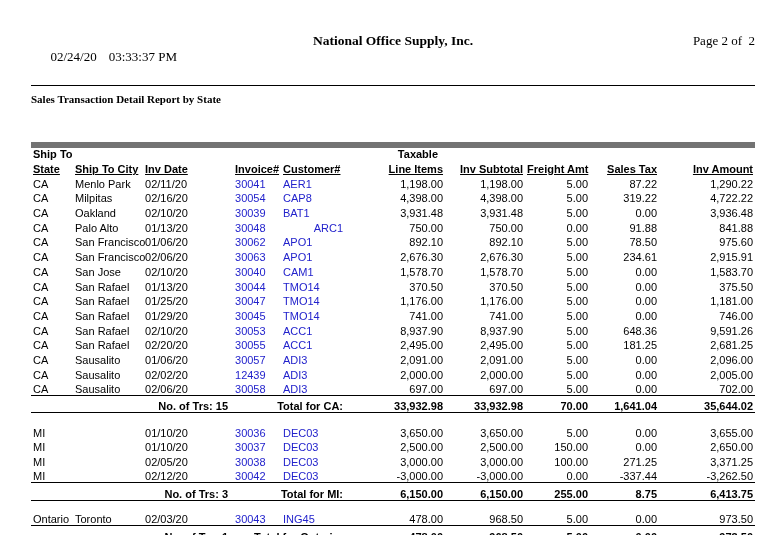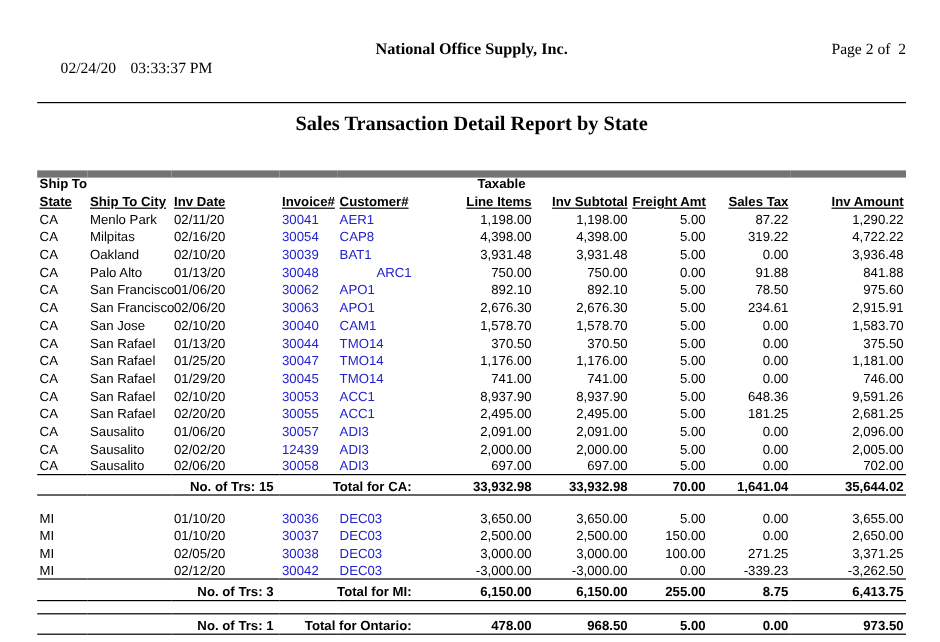--- a/index.html
+++ b/index.html
@@ -13,21 +13,21 @@
   
   .hdr { display:flex; align-items:baseline; font-family:"Liberation Serif", serif; font-size:13px; padding-bottom:4px; }
   .hdr-left { width:215px; white-space:pre; }
   .hdr-left .time { margin-left:12px; }
   .hdr-center { flex:1; text-align:center; font-weight:bold; font-size:13.5px; }
   .hdr-right { width:215px; text-align:right; white-space:pre; }
   .rule { border-top:1px solid #000; }
 
   .sub { position:relative; height:36px; }
   .printed-by { position:absolute; left:0; top:1px; font-family:"Liberation Serif", serif; font-size:13px; }
-  .report-title { text-align:center; font-family:"Liberation Serif", serif; font-weight:bold; font-size:17px; padding-top:7px; }
+  .report-title { font-family:"Liberation Serif", serif; font-weight:bold; font-size:11px; padding-top:7px; }
 
   
   table { width:724px; border-collapse:collapse; table-layout:fixed; border-top:6px solid #737373; font-size:11px; margin-top:20px; }
   th, td { padding:0 2px; height:14.7px; vertical-align:bottom; white-space:nowrap; overflow:visible; text-align:left; font-weight:normal; }
   thead th { font-weight:bold; }
   thead tr.r1 th { height:13px; }
   thead tr.r2 th { height:15px; }
   .u { text-decoration:underline; }
   .num { text-align:right; }
   .taxable { padding-right:7px; }
@@ -333,39 +333,51 @@
         </tr>
         <tr>
           <td>MI</td>
           <td></td>
           <td>02/12/20</td>
           <td class="link" style="color: rgb(34, 34, 204);">30042</td>
           <td class="link" style="color: rgb(34, 34, 204);">DEC03</td>
           <td class="num">-3,000.00</td>
           <td class="num">-3,000.00</td>
           <td class="num">0.00</td>
-          <td class="num">-339.23</td>
+          <td class="num">-337.44</td>
           <td class="num">-3,262.50</td>
         </tr>
         <tr class="total-row">
         <td></td>
         <td class="count" colspan="2">No. of Trs: 3</td>
         <td class="tlabel" colspan="2">Total for MI:</td>
         <td class="num">6,150.00</td>
         <td class="num">6,150.00</td>
         <td class="num">255.00</td>
         <td class="num">8.75</td>
         <td class="num">6,413.75</td>
       </tr>
       <tr class="spacer">
           <td colspan="10"></td>
         </tr>
     </tbody>
 
     <tbody>
+      <tr>
+          <td>Ontario</td>
+          <td>Toronto</td>
+          <td>02/03/20</td>
+          <td class="link" style="color: rgb(34, 34, 204);">30043</td>
+          <td class="link" style="color: rgb(34, 34, 204);">ING45</td>
+          <td class="num">478.00</td>
+          <td class="num">968.50</td>
+          <td class="num">5.00</td>
+          <td class="num">0.00</td>
+          <td class="num">973.50</td>
+        </tr>
         <tr class="total-row">
         <td></td>
         <td class="count" colspan="2">No. of Trs: 1</td>
         <td class="tlabel" colspan="2">Total for Ontario:</td>
         <td class="num">478.00</td>
         <td class="num">968.50</td>
         <td class="num">5.00</td>
         <td class="num">0.00</td>
         <td class="num">973.50</td>
       </tr>

